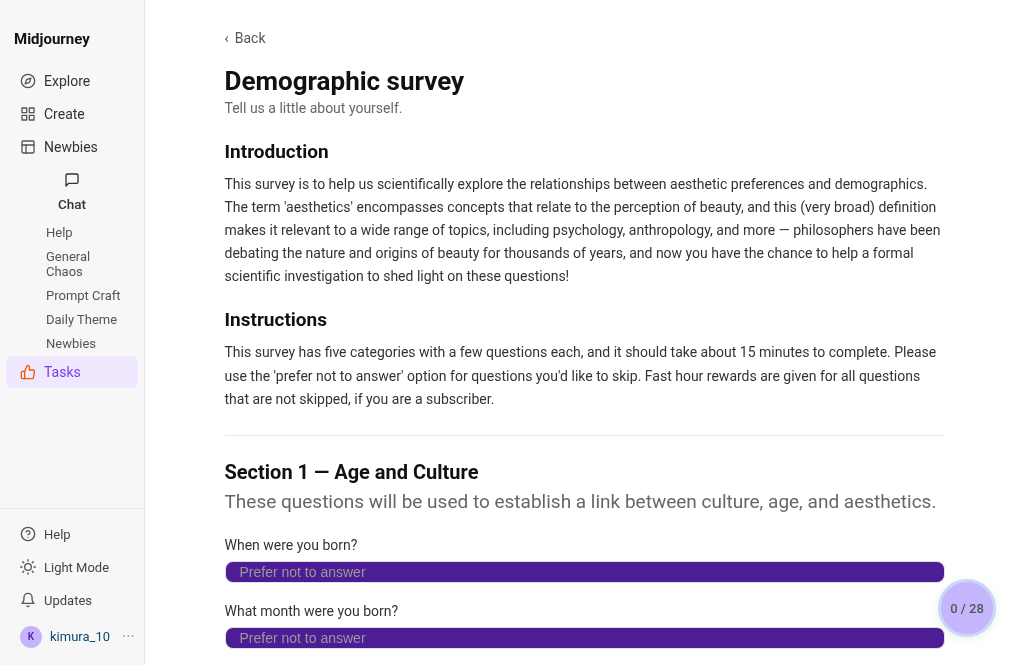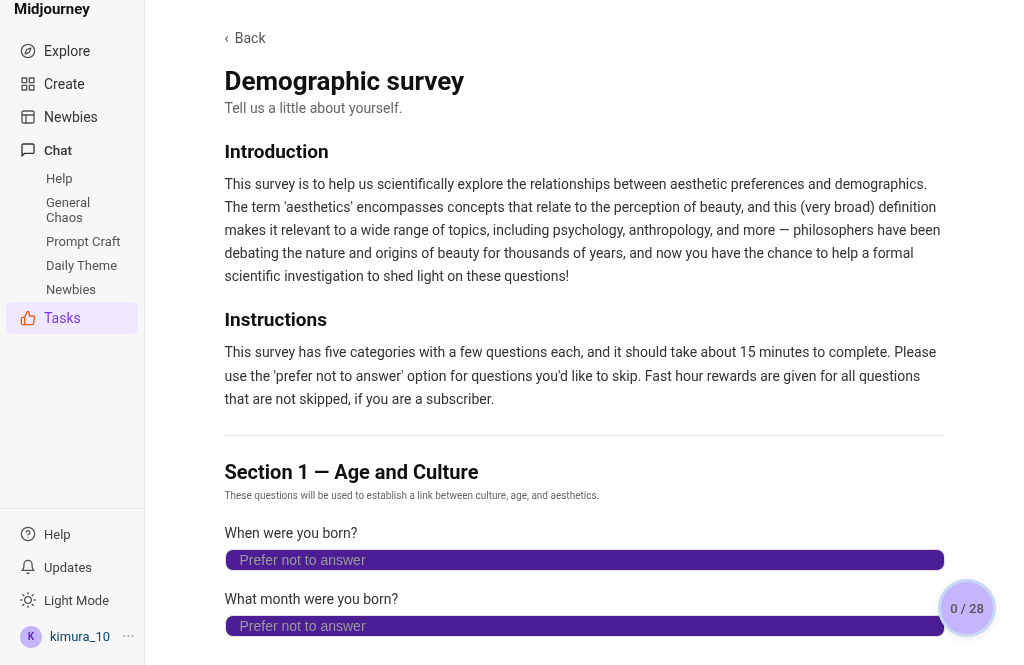--- a/index.html
+++ b/index.html
@@ -18,21 +18,21 @@
       min-width: 145px;
       background: #f7f7f7;
       display: flex;
       flex-direction: column;
       height: 100%;
       border-right: 1px solid #e8e8e8;
       padding: 0;
     }
 
     .sidebar-logo {
-      padding: 0 14px 12px 14px;
+      padding: 30px 14px 12px 14px;
       font-size: 15px;
       font-weight: 700;
       color: #111;
     }
 
     .sidebar-nav {
       flex: 1;
       overflow-y: auto;
       padding: 4px 0;
     }
@@ -63,20 +63,21 @@
       display: flex;
       align-items: center;
       gap: 8px;
       padding: 8px 14px;
       font-size: 13.5px;
       font-weight: 500;
       color: #333;
       cursor: pointer;
       margin: 1px 6px;
       border-radius: 6px;
+      flex-direction: column;
     }
 
     .chat-subitems {
       padding-left: 30px;
     }
 
     .chat-subitem {
       padding: 4px 10px;
       font-size: 13px;
       color: #555;
@@ -195,21 +196,21 @@
     }
 
     .section2-title {
       font-size: 20px;
       font-weight: 700;
       color: #111;
       margin-bottom: 6px;
     }
 
     .section2-subtitle {
-      font-size: 10px;
+      font-size: 19px;
       color: #666;
       margin-bottom: 24px;
     }
 
     .question-label {
       font-size: 14px;
       color: #333;
       margin-bottom: 8px;
     }
 
@@ -325,42 +326,42 @@
           <circle cx="12" cy="12" r="10"></circle>
             <path d="M9.09 9a3 3 0 0 1 5.83 1c0 2-3 3-3 3"></path>
             <line x1="12" y1="17" x2="12.01" y2="17"></line>
         </svg>
       </span>
       <span>Help</span>
     </div>
     <div class="sidebar-item">
       <span class="icon">
         <svg width="16" height="16" viewBox="0 0 24 24" fill="none" stroke="currentColor" stroke-width="2" stroke-linecap="round" stroke-linejoin="round">
-          <path d="M18 8A6 6 0 0 0 6 8c0 7-3 9-3 9h18s-3-2-3-9"></path>
-            <path d="M13.73 21a2 2 0 0 1-3.46 0"></path>
-        </svg>
-      </span>
-      <span>Updates</span>
-    </div>
-    <div class="sidebar-item">
-      <span class="icon">
-        <svg width="16" height="16" viewBox="0 0 24 24" fill="none" stroke="currentColor" stroke-width="2" stroke-linecap="round" stroke-linejoin="round">
           <circle cx="12" cy="12" r="5"></circle>
             <line x1="12" y1="1" x2="12" y2="3"></line>
             <line x1="12" y1="21" x2="12" y2="23"></line>
             <line x1="4.22" y1="4.22" x2="5.64" y2="5.64"></line>
             <line x1="18.36" y1="18.36" x2="19.78" y2="19.78"></line>
             <line x1="1" y1="12" x2="3" y2="12"></line>
             <line x1="21" y1="12" x2="23" y2="12"></line>
             <line x1="4.22" y1="19.78" x2="5.64" y2="18.36"></line>
             <line x1="18.36" y1="5.64" x2="19.78" y2="4.22"></line>
         </svg>
       </span>
       <span>Light Mode</span>
     </div>
+    <div class="sidebar-item">
+      <span class="icon">
+        <svg width="16" height="16" viewBox="0 0 24 24" fill="none" stroke="currentColor" stroke-width="2" stroke-linecap="round" stroke-linejoin="round">
+          <path d="M18 8A6 6 0 0 0 6 8c0 7-3 9-3 9h18s-3-2-3-9"></path>
+            <path d="M13.73 21a2 2 0 0 1-3.46 0"></path>
+        </svg>
+      </span>
+      <span>Updates</span>
+    </div>
     <div class="user-row">
       <div class="avatar">K</div>
       <span class="user-name">kimura_10</span>
       <span class="more-btn">···</span>
     </div>
   </div>
 </nav>
 
 <main class="main">
   <div class="main-inner">

